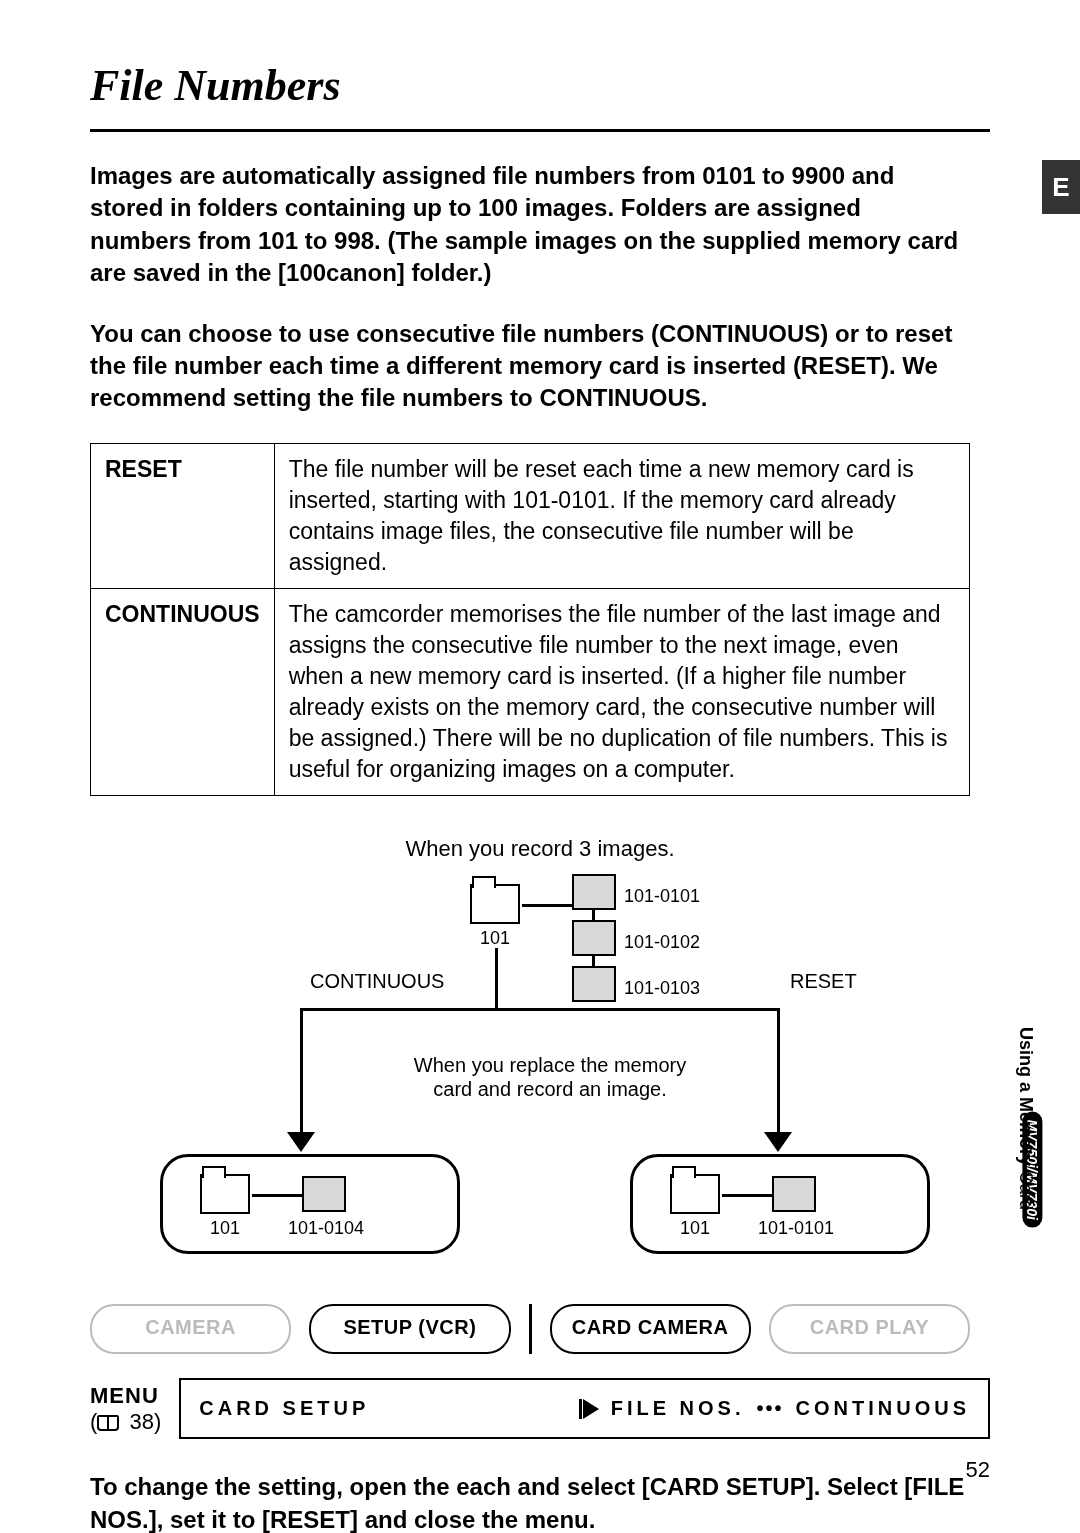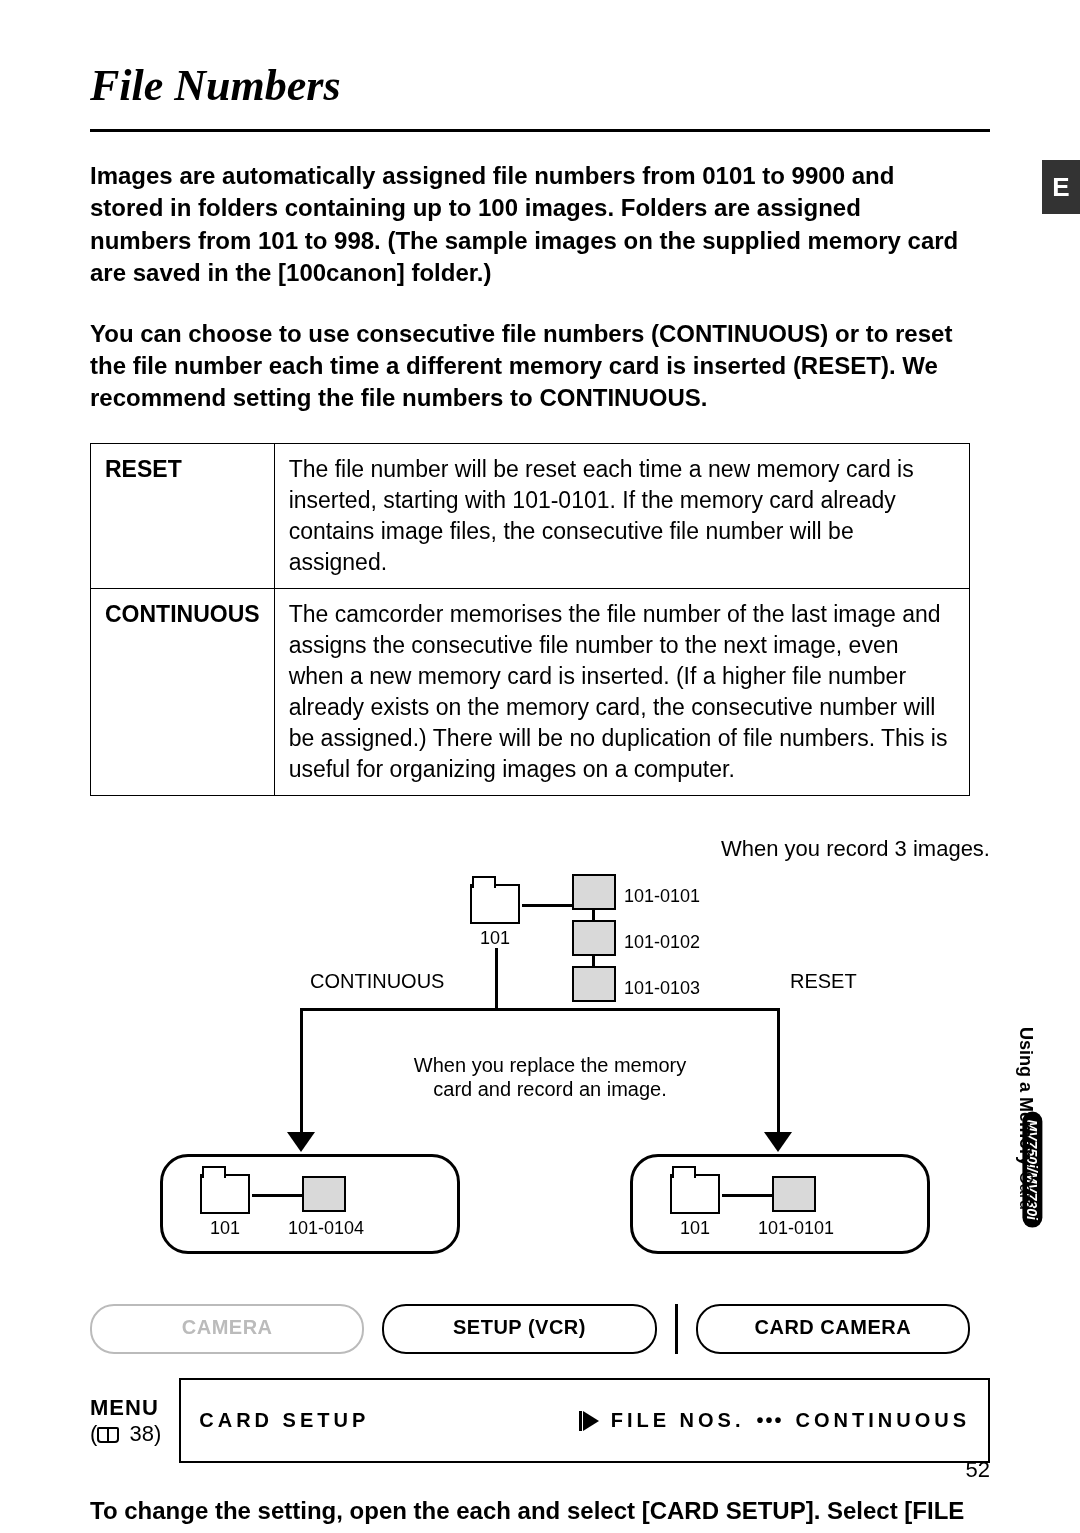--- a/index.html
+++ b/index.html
@@ -5,40 +5,40 @@
   * { box-sizing: border-box; margin: 0; padding: 0; }
   html, body { width: 1080px; height: 1533px; background: #fff; font-family: "Helvetica Neue", Arial, sans-serif; color: #000; }
   .page { position: relative; width: 1080px; height: 1533px; padding: 60px 90px 60px 90px; }
   .title { font-family: Georgia, "Times New Roman", serif; font-weight: bold; font-style: italic; font-size: 44px; margin-bottom: 18px; }
   .rule { border: none; border-top: 3px solid #000; margin-bottom: 28px; width: 100%; }
   .body-text { font-size: 24px; line-height: 1.35; margin-bottom: 28px; max-width: 870px; font-weight: bold; }
   .side-tab { position: absolute; right: 0; top: 160px; width: 38px; height: 54px; background: #333; color: #fff; display: flex; align-items: center; justify-content: center; font-weight: bold; font-size: 26px; }
   table.grid { border-collapse: collapse; width: 880px; margin-bottom: 40px; }
   table.grid td { border: 1px solid #000; padding: 10px 14px; font-size: 23px; line-height: 1.35; vertical-align: top; }
   table.grid td.hdr { font-weight: bold; width: 170px; }
-  .diagram-caption { text-align: right; font-size: 22px; margin-bottom: 12px; }
+  .diagram-caption { text-align: center; font-size: 22px; margin-bottom: 12px; }
   .diagram { position: relative; width: 720px; height: 400px; margin: 0 auto 30px auto; }
   .folder { position: absolute; width: 50px; height: 40px; border: 2px solid #000; background: #fff; }
   .folder::before { content: ""; position: absolute; top: -10px; left: 0; width: 20px; height: 10px; border: 2px solid #000; border-bottom: none; background: #fff; }
   .file { position: absolute; width: 44px; height: 36px; border: 2px solid #000; background: #d9d9d9; }
   .lbl { position: absolute; font-size: 18px; text-align: center; }
   .vline { position: absolute; width: 3px; background: #000; }
   .hline { position: absolute; height: 3px; background: #000; }
   .arrow-down { position: absolute; width: 0; height: 0; border-left: 14px solid transparent; border-right: 14px solid transparent; border-top: 20px solid #000; }
   .result-box { position: absolute; border: 3px solid #000; border-radius: 28px; width: 300px; height: 100px; }
   .modes { display: flex; gap: 18px; margin-bottom: 24px; width: 880px; }
   .mode { flex: 1; border: 2px solid #000; border-radius: 24px; text-align: center; padding: 10px 4px; font-weight: bold; font-size: 20px; letter-spacing: 0.5px; position: relative; }
   .mode.inactive { color: #bbb; border-color: #bbb; }
   .mode-divider { width: 3px; background: #000; height: 50px; align-self: center; }
   .menu-row { display: flex; align-items: center; gap: 18px; margin-bottom: 32px; }
   .menu-label { font-family: Arial, sans-serif; font-weight: 900; font-size: 22px; letter-spacing: 1px; }
   .menu-ref { font-size: 22px; }
   .menu-ref .book { display: inline-block; width: 22px; height: 16px; border: 2px solid #000; border-radius: 2px 2px 4px 4px; vertical-align: middle; margin-right: 4px; position: relative; }
   .menu-ref .book::after { content: ""; position: absolute; left: 50%; top: 0; bottom: 0; width: 2px; background: #000; transform: translateX(-50%); }
-  .menu-box { border: 2px solid #000; padding: 29px 18px; display: flex; align-items: center; gap: 12px; flex: 1; font-weight: bold; font-size: 20px; letter-spacing: 4px; }
+  .menu-box { border: 2px solid #000; padding: 17px 18px; display: flex; align-items: center; gap: 12px; flex: 1; font-weight: bold; font-size: 20px; letter-spacing: 4px; }
   .menu-arrow { display: inline-block; width: 0; height: 0; border-top: 10px solid transparent; border-bottom: 10px solid transparent; border-left: 16px solid #000; position: relative; }
   .menu-arrow::after { content: ""; position: absolute; left: -20px; top: -10px; bottom: -10px; width: 3px; background: #000; }
   .dots { letter-spacing: 2px; }
   .instruction { font-weight: bold; font-size: 24px; line-height: 1.35; max-width: 880px; }
   .page-num { position: absolute; bottom: 50px; right: 90px; font-size: 22px; }
   .side-label { position: absolute; right: 44px; top: 1210px; transform: rotate(90deg); transform-origin: right top; font-size: 18px; white-space: nowrap; }
   .side-label .bold { font-weight: bold; }
   .model-badge { position: absolute; right: 38px; top: 1228px; transform: rotate(90deg); transform-origin: right top; background: #000; color: #fff; font-size: 14px; font-weight: bold; font-style: italic; padding: 2px 8px; border-radius: 10px; white-space: nowrap; }
 </style>
 </head>
@@ -114,20 +114,21 @@
     <div class="hline" style="left:542px; top:320px; width:50px;"></div>
     <div class="file" style="left:592px; top:302px;"></div>
     <div class="lbl" style="left:578px; top:344px;">101-0101</div>
   </div>
 
   <div class="modes">
     <div class="mode inactive">CAMERA</div>
     <div class="mode">SETUP (VCR)</div>
     <div class="mode-divider"></div>
     <div class="mode">CARD CAMERA</div>
+    <div class="mode inactive">CARD PLAY</div>
   </div>
 
   <div class="menu-row">
     <div>
       <div class="menu-label">MENU</div>
       <div class="menu-ref">(<span class="book"></span> <span>38</span>)</div>
     </div>
     <div class="menu-box">
       <span>CARD SETUP</span>
       <span style="flex:1"></span>

